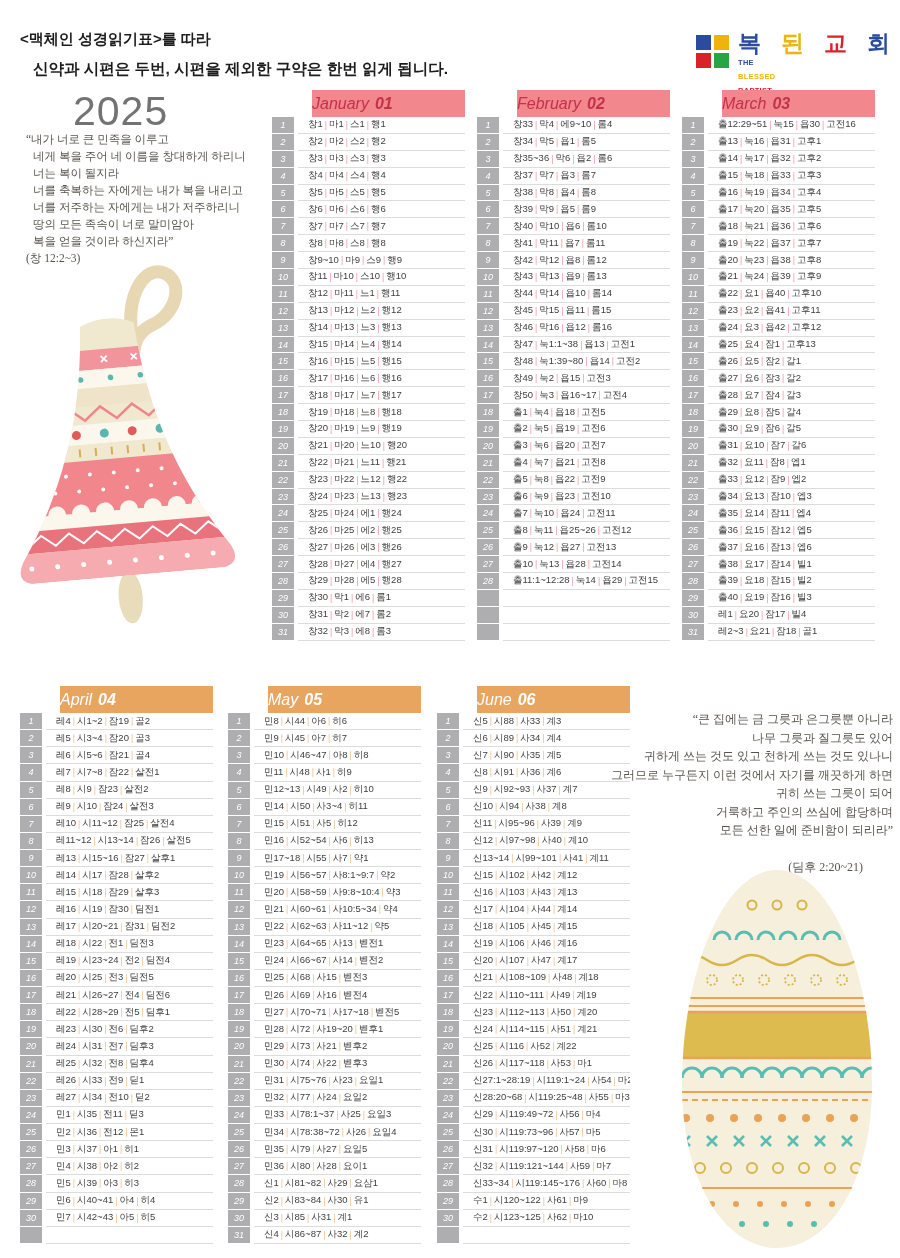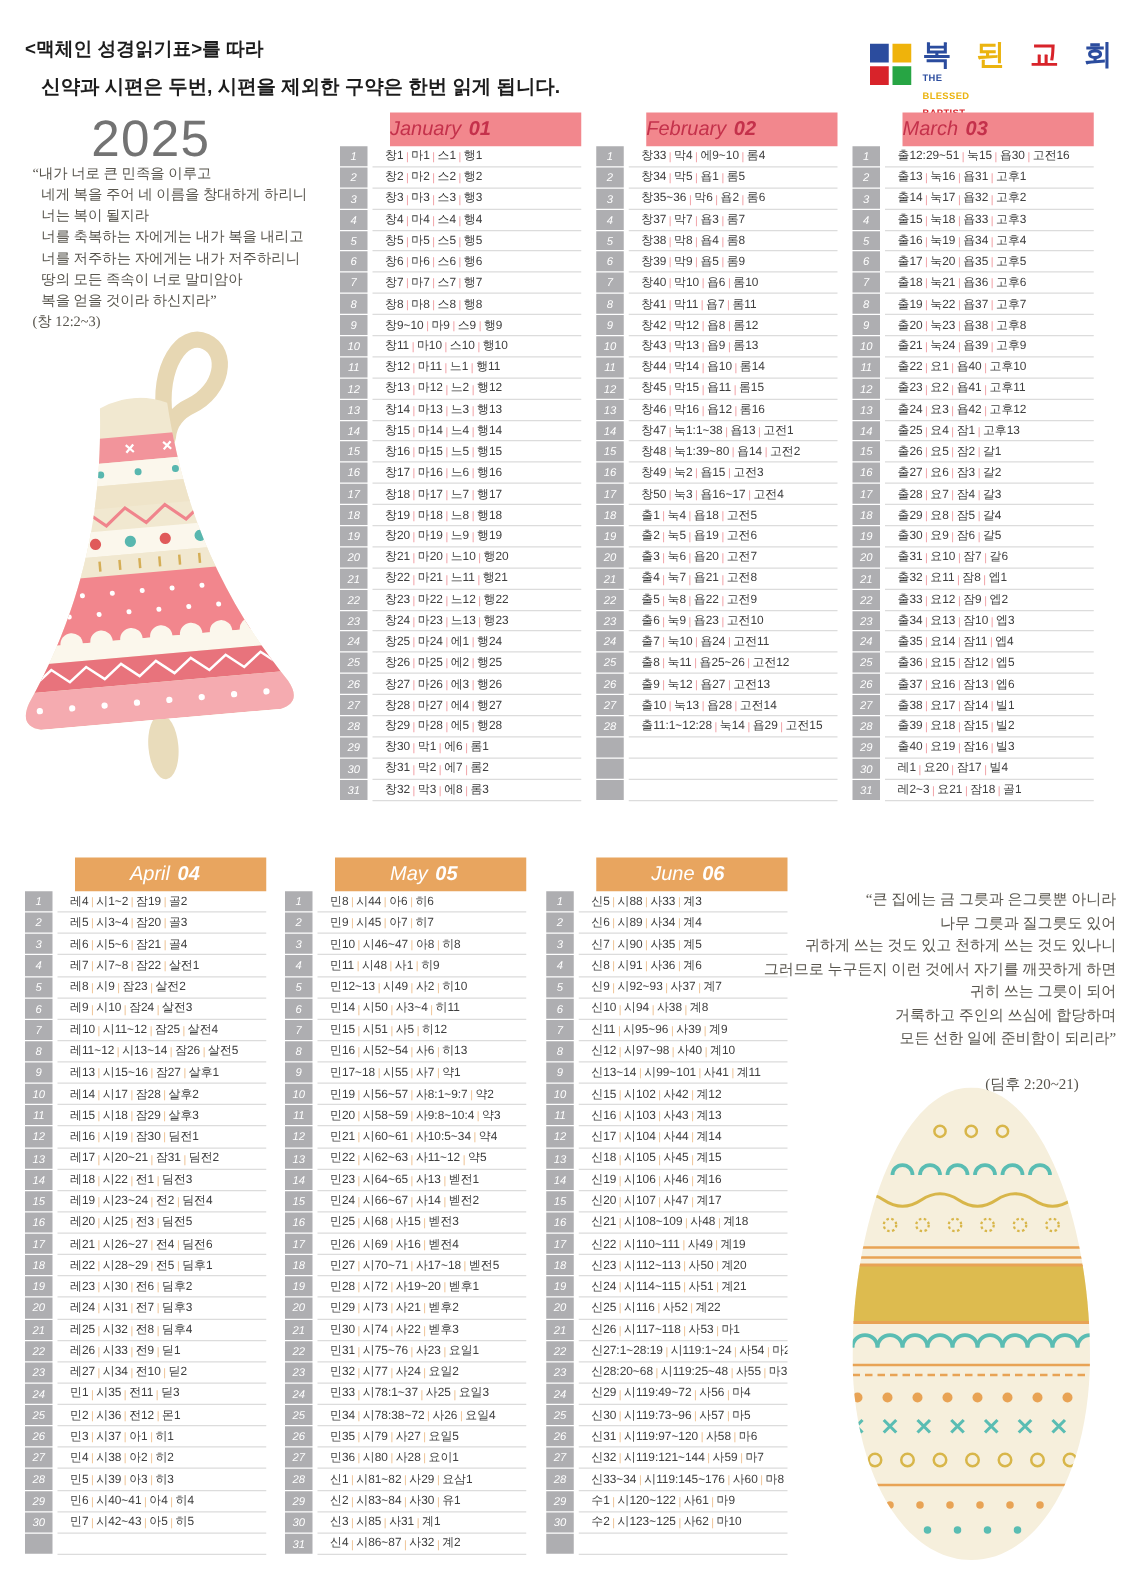--- a/index.html
+++ b/index.html
@@ -25,21 +25,21 @@
   .quote-right{left:560px;top:710px;width:333px;font-size:12px;line-height:18.5px;text-align:right;}
   .quote-right .q-ref{padding-right:30px;margin-top:18px;}
 
   
   .cal{position:absolute;width:193px;}
   .cal-jan{left:272px;top:90px;} .cal-feb{left:477px;top:90px;} .cal-mar{left:682px;top:90px;}
   .cal-apr{left:20px;top:686px;} .cal-may{left:228px;top:686px;} .cal-jun{left:437px;top:686px;}
   .cal-header{height:27px;display:flex;align-items:center;justify-content:flex-start;
               padding-right:11px;box-sizing:border-box;font-style:italic;font-size:16px;margin-left:40px;}
   .cal.top .cal-header{background:var(--top-bg,#F2878D);color:var(--top-text,#C4314B);}
-  .cal.bottom .cal-header{background:var(--bot-bg,#E8A55F);color:var(--bot-text,#ffffff);padding-left:44px;}
+  .cal.bottom .cal-header{background:var(--bot-bg,#E8A55F);color:var(--bot-text,#ffffff);}
   .m-num{font-weight:700;margin-left:6px;}
   .cal-row{display:flex;height:16.9px;}
   .cal.bottom .cal-row{height:17.13px;}
   .cal-num{width:22px;background:var(--num-bg,#AEAEB1);color:var(--num-text,#fff);
            font-size:9px;font-style:italic;display:flex;align-items:center;justify-content:center;
            margin-bottom:1px;box-sizing:border-box;flex:none;}
   .cal-content{flex:1;margin-left:4px;border-bottom:1px solid #dcdcdc;display:flex;align-items:center;
                padding-left:10px;font-size:9.5px;color:#3e3e3e;white-space:nowrap;overflow:hidden;
                box-sizing:border-box;}
   .sep{padding:0 2px;font-size:8.5px;}

